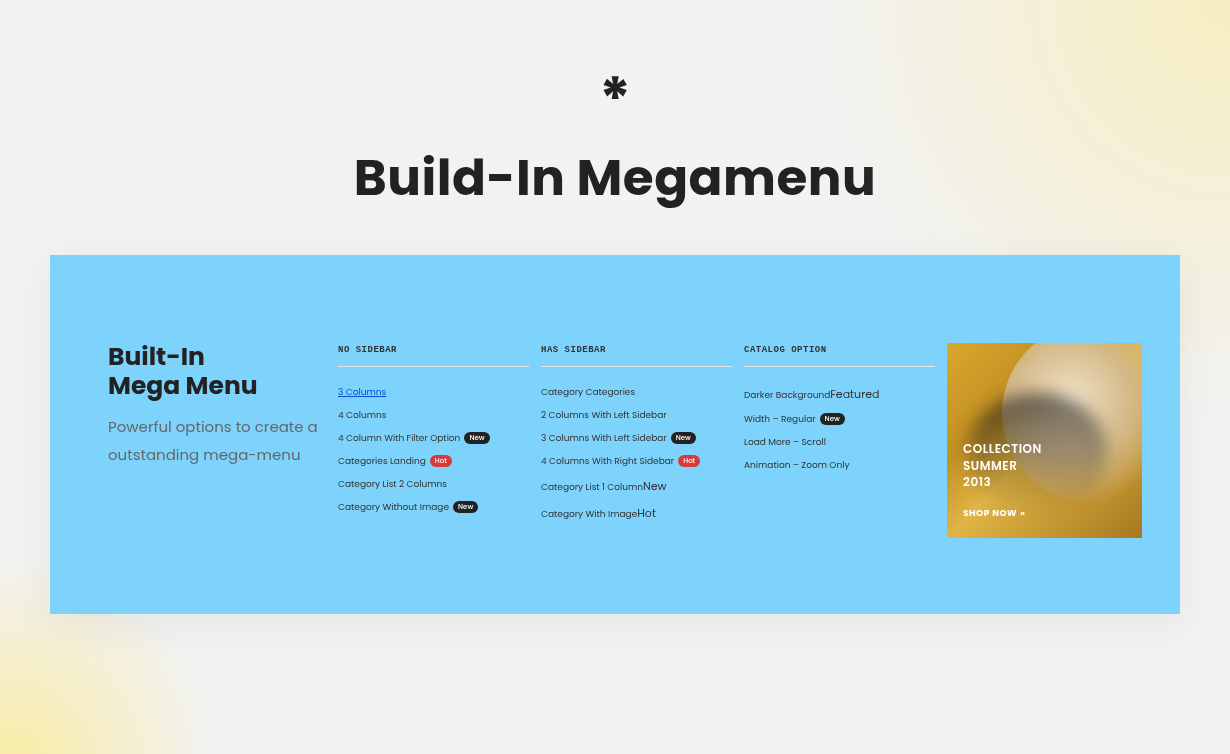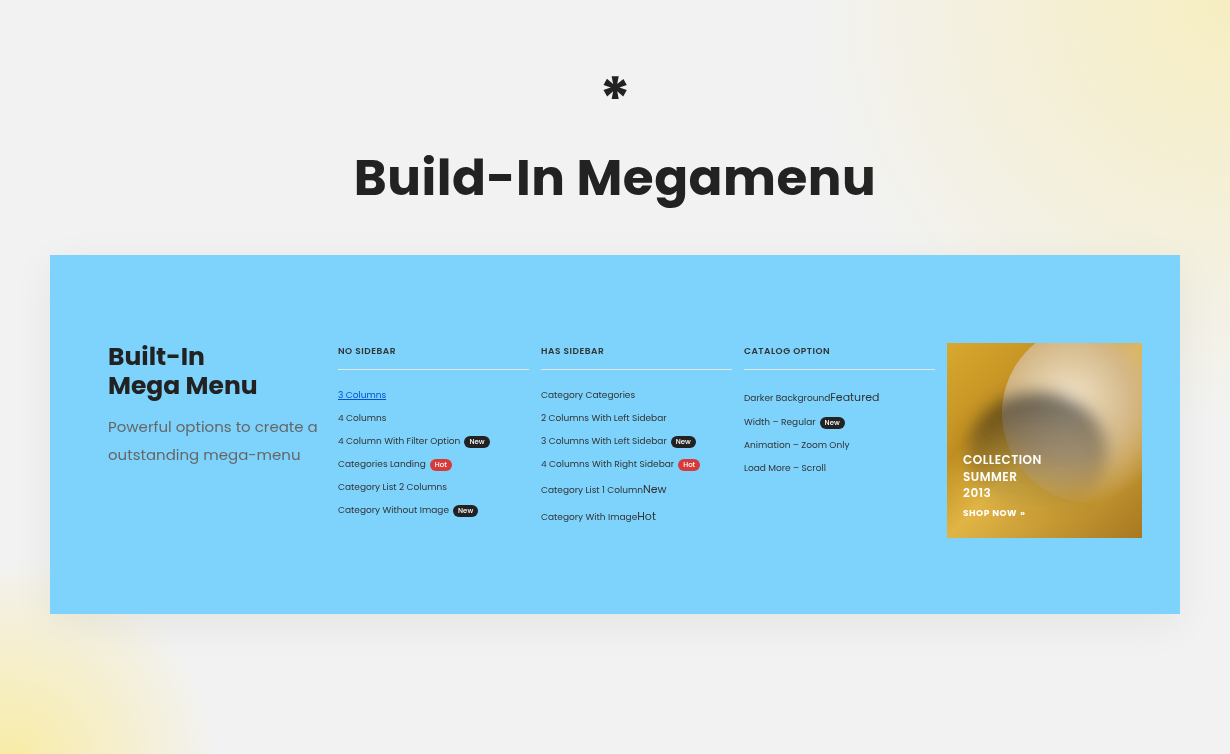--- a/index.html
+++ b/index.html
@@ -83,27 +83,28 @@
 }
 .col-header {
   font-size: 9px;
   font-weight: 600;
   letter-spacing: 0.5px;
   color: #333;
   text-transform: uppercase;
   padding-bottom: 11px;
   border-bottom: 1px solid #e5e5e5;
   margin-bottom: 14px;
+  font-family: Liberation Mono, monospace;
 }
 .col-item {
   font-size: 9px;
   color: #333;
   padding: 5px 0;
   display: flex;
-  align-items: flex-end;
+  align-items: flex-start;
   gap: 4px;
   cursor: pointer;
 }
 .col-item.active .col-item-label {
   color: #0051d4;
   text-decoration: underline;
 }
 .badge {
   display: inline-block;
   font-size: 7px;
@@ -145,21 +146,21 @@
   left: 16px; bottom: 18px;
   color: #fff;
 }
 .promo-line {
   font-size: 12px;
   font-weight: 600;
   letter-spacing: 0.5px;
   line-height: 1.35;
 }
 .promo-btn {
-  margin-top: 6px;
+  margin-top: 17px;
   font-size: 9px;
   font-weight: 700;
   letter-spacing: 0.5px;
   display: flex;
   align-items: center;
   gap: 3px;
   cursor: pointer;
 }
 .promo-btn .arrow { font-size: 9px; }
 </style>
@@ -234,24 +235,24 @@
       <div class="col">
         <div class="col-header">CATALOG OPTION</div>
         <div class="col-item">
           <span class="col-item-label">Darker Background<span class="inline-tag">Featured</span></span>
         </div>
         <div class="col-item">
           <span class="col-item-label">Width – Regular</span>
           <span class="badge new">New</span>
         </div>
         <div class="col-item">
+          <span class="col-item-label">Load More – Scroll</span>
+        </div>
+        <div class="col-item">
           <span class="col-item-label">Animation – Zoom Only</span>
-        </div>
-        <div class="col-item">
-          <span class="col-item-label">Load More – Scroll</span>
         </div>
       </div>
     </div>
 
   <div class="promo">
     <div class="promo-shape"></div>
     <div class="promo-shape2"></div>
     <div class="promo-text">
       <div class="promo-line">COLLECTION</div>
       <div class="promo-line">SUMMER</div>

